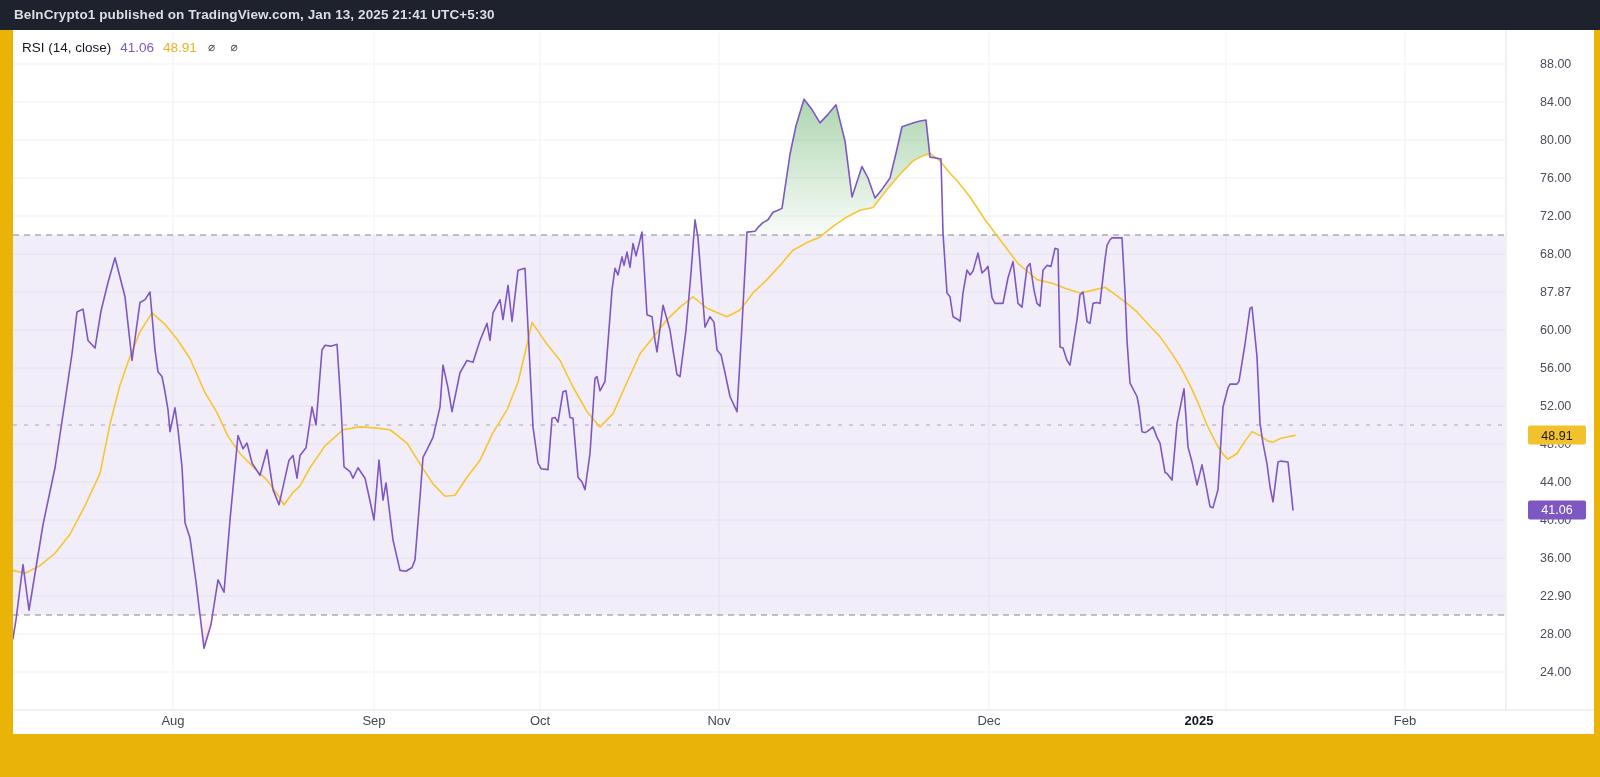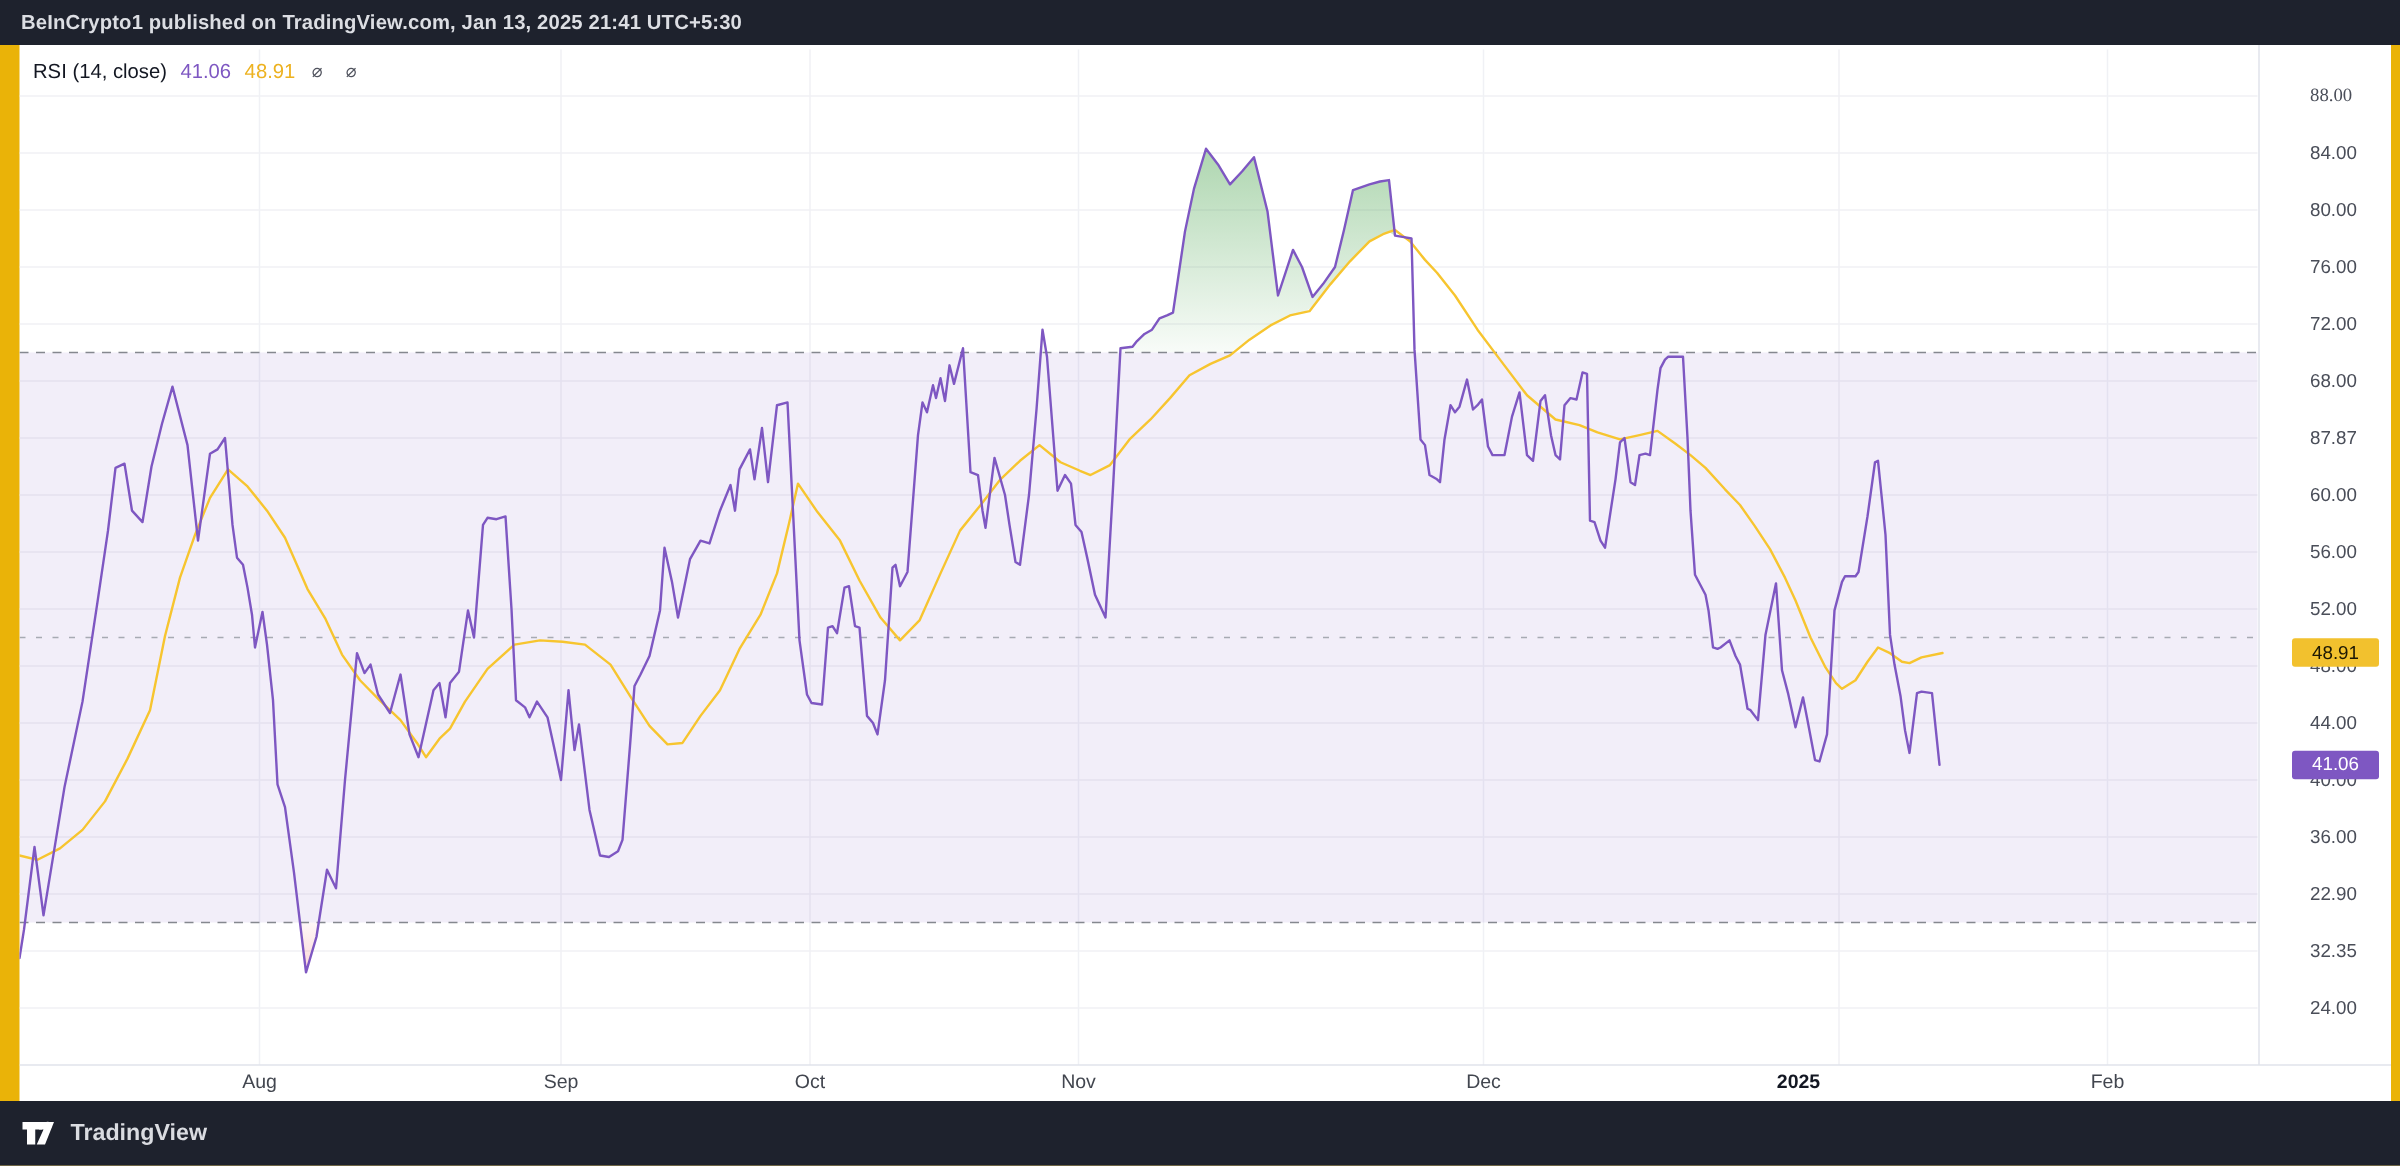--- a/index.html
+++ b/index.html
@@ -80,54 +80,46 @@
       </svg>
 
     <div class="legend">
       <span>RSI (14, close)</span>
       <span class="val" style="color:#7E57C2">41.06</span>
       <span class="val" style="color:#EDB220">48.91</span>
       <span class="muted">⌀ ⌀</span>
     </div>
 
     <div id="yticks">
-        <div class="ytick" style="top: 34px; font-family: Liberation Serif, serif;">88.00</div>
+        <div class="ytick" style="top: 34px;">88.00</div>
         <div class="ytick" style="top: 72px;">84.00</div>
         <div class="ytick" style="top: 110px;">80.00</div>
         <div class="ytick" style="top: 148px;">76.00</div>
         <div class="ytick" style="top: 186px;">72.00</div>
         <div class="ytick" style="top: 224px;">68.00</div>
         <div class="ytick" style="top: 262px;">87.87</div>
         <div class="ytick" style="top: 300px;">60.00</div>
         <div class="ytick" style="top: 338px;">56.00</div>
         <div class="ytick" style="top: 376px;">52.00</div>
         <div class="ytick" style="top: 414px;">48.00</div>
         <div class="ytick" style="top: 452px;">44.00</div>
         <div class="ytick" style="top: 490px;">40.00</div>
         <div class="ytick" style="top: 528px;">36.00</div>
         <div class="ytick" style="top: 566px;">22.90</div>
-        <div class="ytick" style="top: 604px;">32.35</div>
+        <div class="ytick" style="top: 604px;">28.00</div>
         <div class="ytick" style="top: 642px;">24.00</div>
       </div>
     <div id="badges">
         <div class="price-badge" style="top: 405.355px; background: rgb(242, 193, 46); color: rgb(29, 24, 4);">48.91</div>
         <div class="price-badge" style="top: 479.93px; background: rgb(126, 87, 194); color: rgb(255, 255, 255);">41.06</div>
       </div>
     <div id="xlabels">
         <div class="xlabel" style="left: 160px;">Aug</div>
         <div class="xlabel" style="left: 361px;">Sep</div>
         <div class="xlabel" style="left: 527px;">Oct</div>
         <div class="xlabel" style="left: 706px;">Nov</div>
         <div class="xlabel" style="left: 976px;">Dec</div>
         <div class="xlabel bold" style="left: 1186px;">2025</div>
         <div class="xlabel" style="left: 1392px;">Feb</div>
       </div>
   </div>
 
-  <div class="footer">
-    <svg width="26" height="22" viewBox="0 0 26 22">
-      <path d="M1 3h13v5H9.5v10H4V8H1z" fill="#ffffff"></path>
-      <path d="M13.5 3h8.5l-6 15h-5.5l4.5-10h-3z" fill="#ffffff"></path>
-      <circle cx="17.8" cy="5.4" r="2.6" fill="#ffffff"></circle>
-    </svg>
-    <span class="brand">TradingView</span>
-  </div>
 </div>
 
 </body></html>

